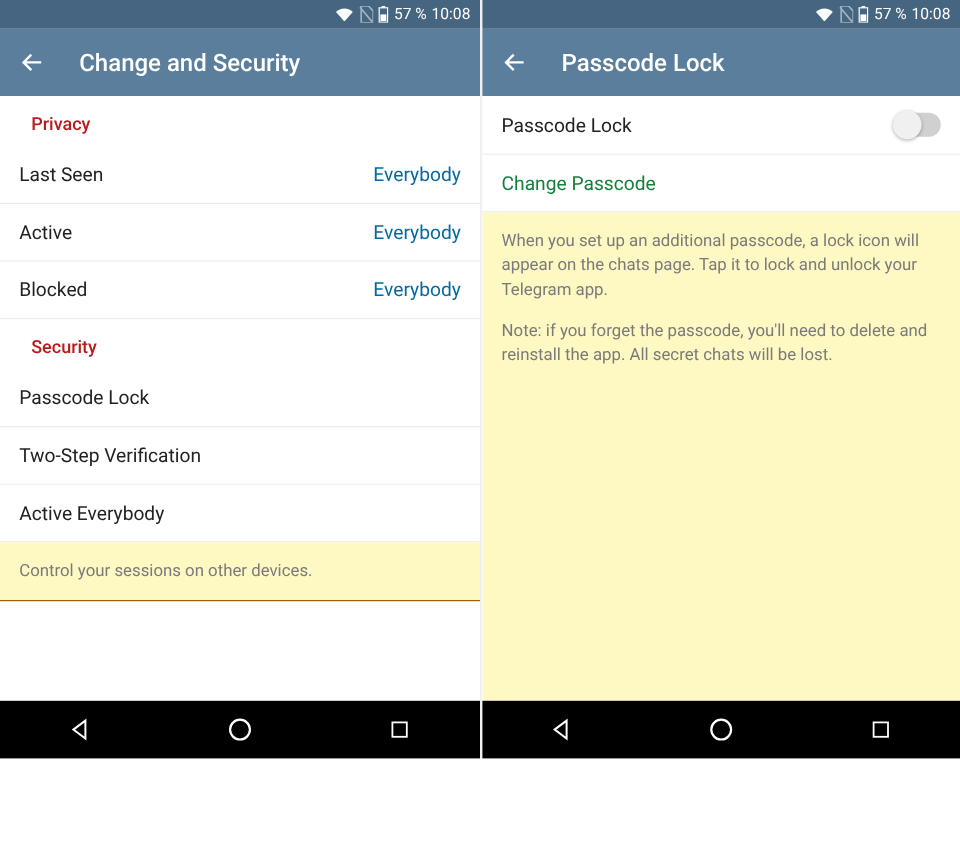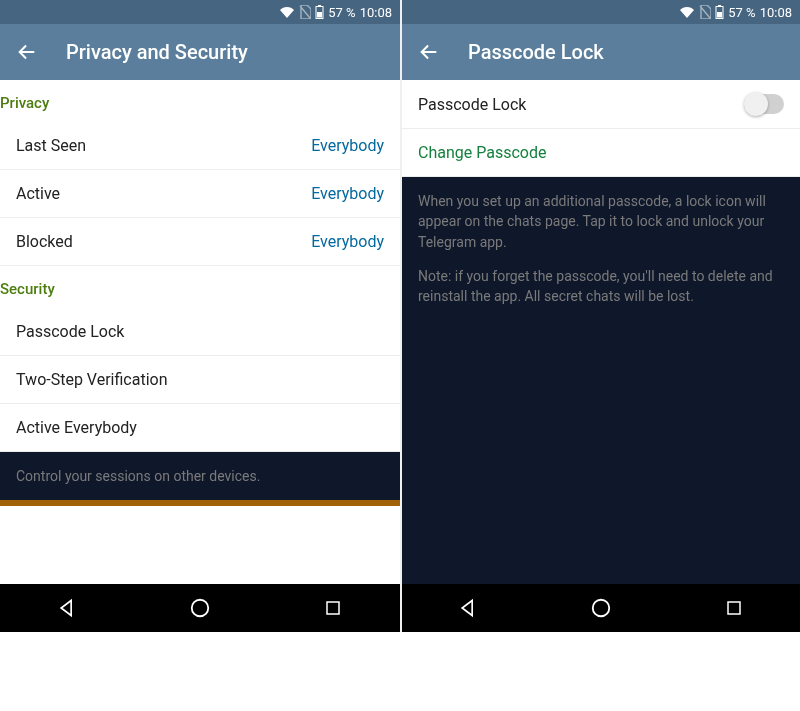--- a/index.html
+++ b/index.html
@@ -46,24 +46,24 @@
     .header .title {
       font-size: 20px;
       font-weight: 500;
     }
     .content {
       flex: 1;
       background: #fff;
       overflow: hidden;
     }
     .section-header {
-      padding: 14px 16px 10px 0;
+      padding: 14px 16px 10px 26px;
       font-size: 15px;
       font-weight: 500;
-      color: #4d7c0f;
+      color: #b91c1c;
     }
     .item {
       padding: 14px 16px;
       display: flex;
       justify-content: space-between;
       align-items: center;
       border-bottom: 1px solid #ededed;
       font-size: 16px;
       color: #222;
     }
@@ -80,26 +80,26 @@
       left: 0; top: -2px;
       width: 24px; height: 24px;
       background: #f0f0f0;
       border-radius: 50%;
       box-shadow: 0 1px 3px rgba(0,0,0,0.3);
     }
     .item.disabled {
       color: #15803d;
     }
     .helper {
-      background: #0f172a;
+      background: #fef9c3;
       padding: 14px 16px;
       font-size: 14px;
       color: #7a7a7a;
       line-height: 1.45;
-      border-bottom: 6px solid #a16207;
+      border-bottom: 1px solid #a16207;
     }
     .helper.tall { min-height: 420px; }
     .helper p + p { margin-top: 14px; }
     .navbar {
       height: 48px;
       background: #000;
       display: flex;
       justify-content: space-around;
       align-items: center;
     }
@@ -131,21 +131,21 @@
     <span>57 %</span>
     <span>10:08</span>
   </div>
 
   <div class="header">
     <span class="back">
       <svg width="22" height="22" viewBox="0 0 24 24" fill="none" stroke="#fff" stroke-width="2.2">
           <path d="M20 12 H4 M11 5 L4 12 L11 19"></path>
         </svg>
     </span>
-    <span class="title">Privacy and Security</span>
+    <span class="title">Change and Security</span>
   </div>
 
   <div class="content">
     <div class="section-header">Privacy</div>
 
     <div class="item">
       <span>Last Seen</span>
       <span class="value">Everybody</span>
     </div>
     <div class="item">

